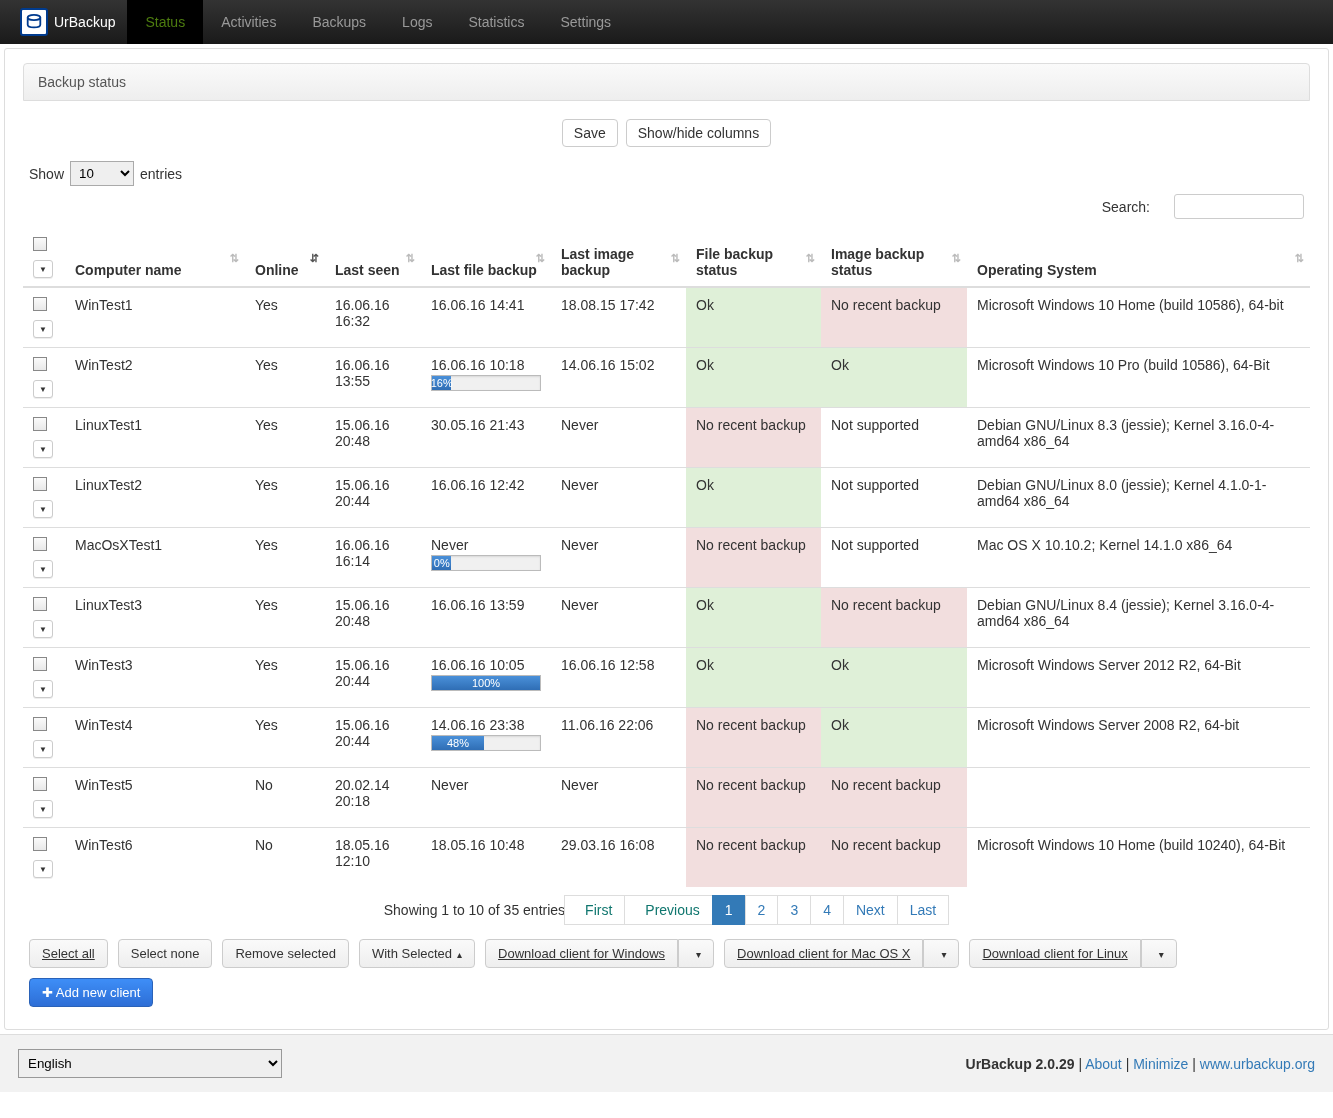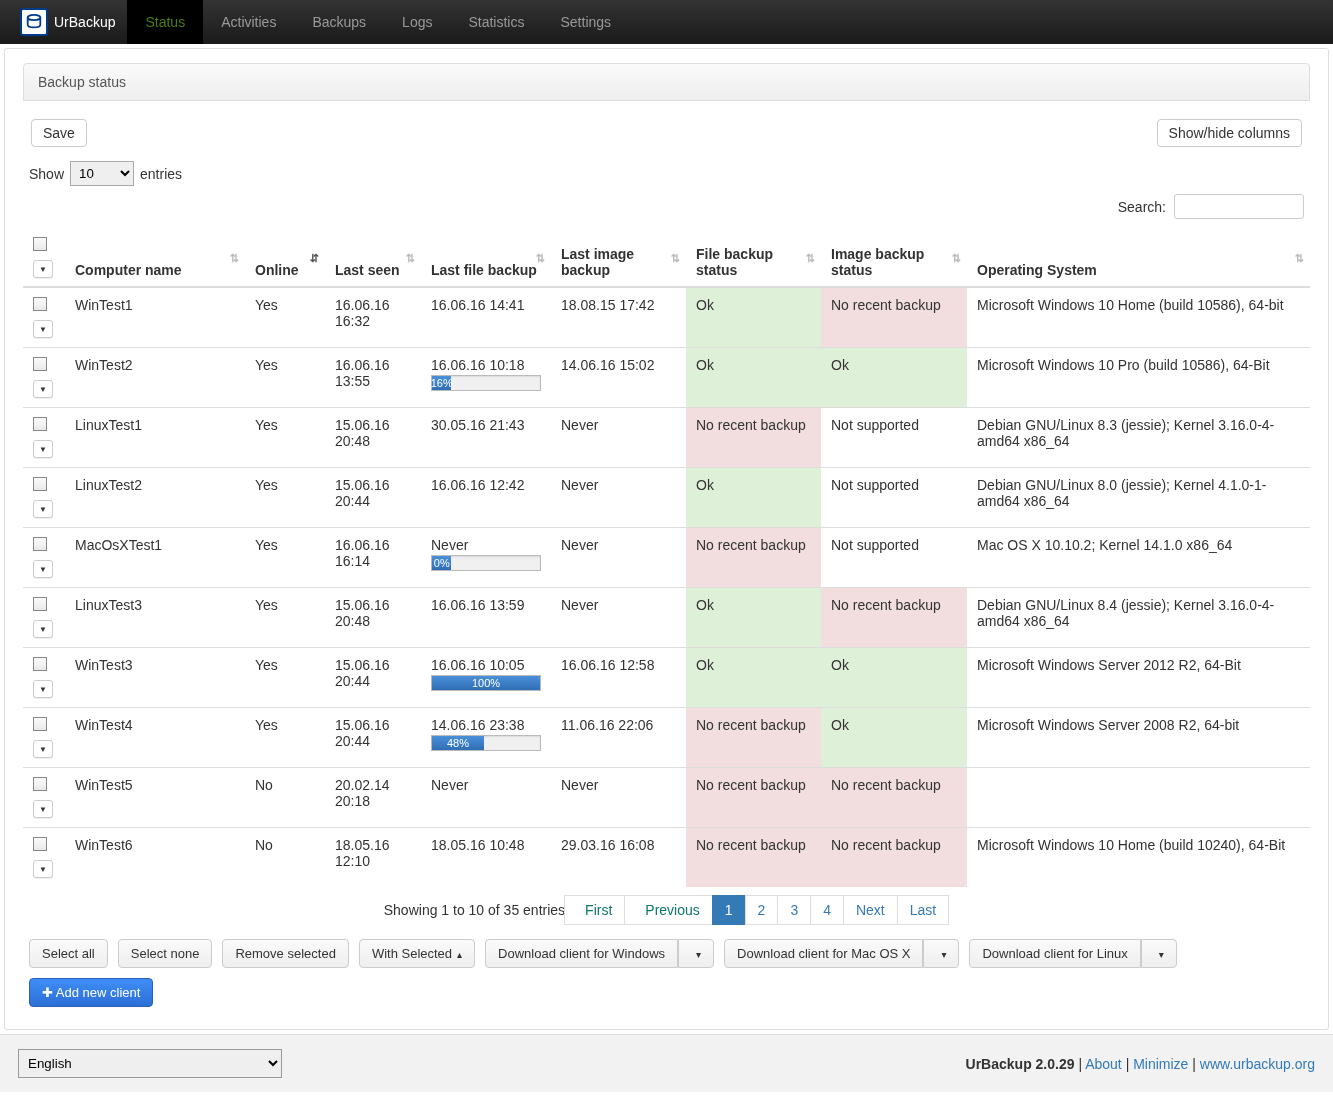--- a/index.html
+++ b/index.html
@@ -5,47 +5,47 @@
 * { box-sizing: border-box; margin:0; padding:0; }
 body { font-family: "Helvetica Neue", Helvetica, Arial, sans-serif; font-size:14px; background:#fff; color:#333; }
 .navbar { background: linear-gradient(#333,#1a1a1a); color:#999; display:flex; align-items:center; height:44px; padding:0 8px; }
 .logo { display:flex; align-items:center; gap:6px; color:#fff; font-size:14px; padding:0 12px; }
 .logo-icon { width:28px; height:28px; background:#fff; border:2px solid #003b8e; border-radius:3px; display:flex; align-items:center; justify-content:center; color:#003b8e; }
 .nav-items { display:flex; }
 .nav-item { padding:0 18px; line-height:44px; color:#999; cursor:pointer; }
 .nav-item.active { background:#000; color:#4d7c0f; }
 .page { padding:14px 18px 0; border:1px solid #ddd; margin:4px; border-radius:3px; }
 .panel-heading { background:linear-gradient(#fafafa,#eee); border:1px solid #ddd; border-radius:4px 4px 0 0; padding:10px 14px; color:#555; font-size:14px; }
-.top-buttons { display:flex; justify-content:space-between; gap:8px; margin:18px 8px 0; }
+.top-buttons { display:flex; justify-content:center; gap:8px; margin:18px 8px 0; }
 .btn { background:#fff; border:1px solid #ccc; border-radius:4px; padding:5px 11px; font-size:14px; cursor:pointer; color:#333; }
 .controls-row { display:flex; justify-content:space-between; align-items:center; margin:14px 6px 8px; }
 .show-entries { display:flex; align-items:center; gap:6px; color:#333; }
 .show-entries select { padding:3px 4px; border:1px solid #aaa; width:64px; }
-.search-row { display:flex; justify-content:flex-end; align-items:center; gap:8px; margin:6px 6px 10px; }
+.search-row { display:flex; justify-content:flex-end; align-items:center; gap:24px; margin:6px 6px 10px; }
 .search-row input { border:1px solid #ccc; padding:4px 6px; width:130px; border-radius:3px; }
 table.dtable { width:100%; border-collapse:collapse; }
 table.dtable thead th { text-align:left; padding:8px 10px; border-bottom:2px solid #ddd; font-weight:700; vertical-align:bottom; position:relative; cursor:pointer; }
 table.dtable thead th .sort { position:absolute; right:6px; top:50%; transform:translateY(-50%); font-size:11px; color:#bbb; }
 table.dtable thead th.sorted .sort{ color:#555; }
 table.dtable tbody td { padding:9px 10px; border-top:1px solid #ddd; vertical-align:top; color:#333; }
 .cell-green { background:#dff0d8; }
 .cell-red { background:#f2dede; }
 .row-toggle { width:20px; height:18px; background:#fff; border:1px solid #ccc; border-radius:3px; display:flex; align-items:center; justify-content:center; font-size:8px; color:#333; cursor:pointer; margin-top:6px; box-shadow:0 1px 0 #eee; }
 .chk { width:14px; height:14px; border:1px solid #888; background:linear-gradient(#fafafa,#e8e8e8); display:inline-block; }
 .progress { width:110px; height:16px; border:1px solid #bbb; background:#f0f0f0; position:relative; margin-top:2px; box-shadow:inset 0 1px 2px rgba(0,0,0,.1); }
 .progress-bar { height:100%; background:linear-gradient(#4a90d9,#2f6eb5); color:#fff; font-size:11px; display:flex; align-items:center; justify-content:center; }
 .table-footer { display:flex; justify-content:center; align-items:center; margin:8px 6px 14px; }
 .pagination { display:flex; gap:0; }
 .page-btn { border:1px solid #ddd; padding:6px 12px; color:#337ab7; cursor:pointer; margin-left:-1px; background:#fff; }
 .page-btn.disabled { color:#0f766e; cursor:default;padding-left:20px; }
 .page-btn.active { background:#337ab7; color:#fff; border-color:#337ab7; }
 .toolbar { display:flex; gap:10px; flex-wrap:wrap; margin:0 6px 22px; }
 .btn-group { display:flex; }
 .btn-grey { background:linear-gradient(#fafafa,#eee); border:1px solid #ccc; padding:6px 12px; font-size:13px; cursor:pointer; color:#333; }
-.btn-grey:first-child{border-radius:4px 0 0 4px;}
+.btn-grey:first-child{border-radius:4px 0 0 4px;text-decoration:underline;}
 .btn-grey:last-child{border-radius:0 4px 4px 0;}
 .btn-grey.single{border-radius:4px;}
 .btn-blue { background:linear-gradient(#3e8ef7,#2d6ed6); color:#fff; border:1px solid #2a62b8; border-radius:4px; padding:6px 12px; font-size:13px; cursor:pointer; }
 .caret-dn::after{ content:"▾"; font-size:10px; margin-left:5px; }
 .caret-up::after{ content:"▴"; font-size:10px; margin-left:5px; }
 .footer { background:#f2f2f2; border-top:1px solid #ddd; padding:14px 18px; display:flex; justify-content:space-between; align-items:center; font-size:14px; }
 .footer select { padding:5px; border:1px solid #999; width:264px; }
 .footer .links { color:#333; }
 .footer .links a { color:#337ab7; text-decoration:none; }
 .w-cb{width:42px;}

